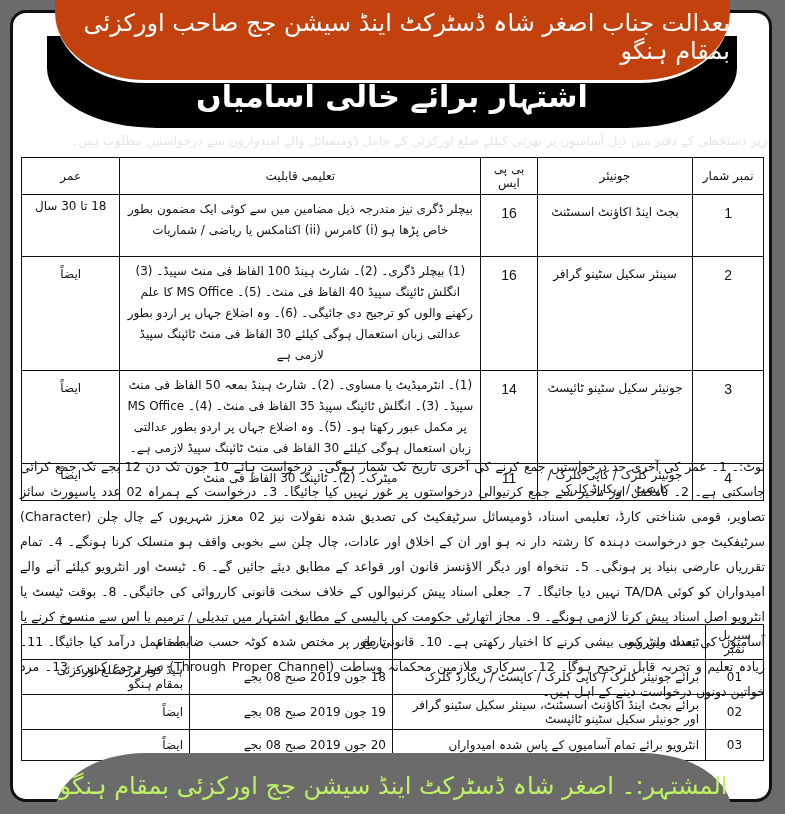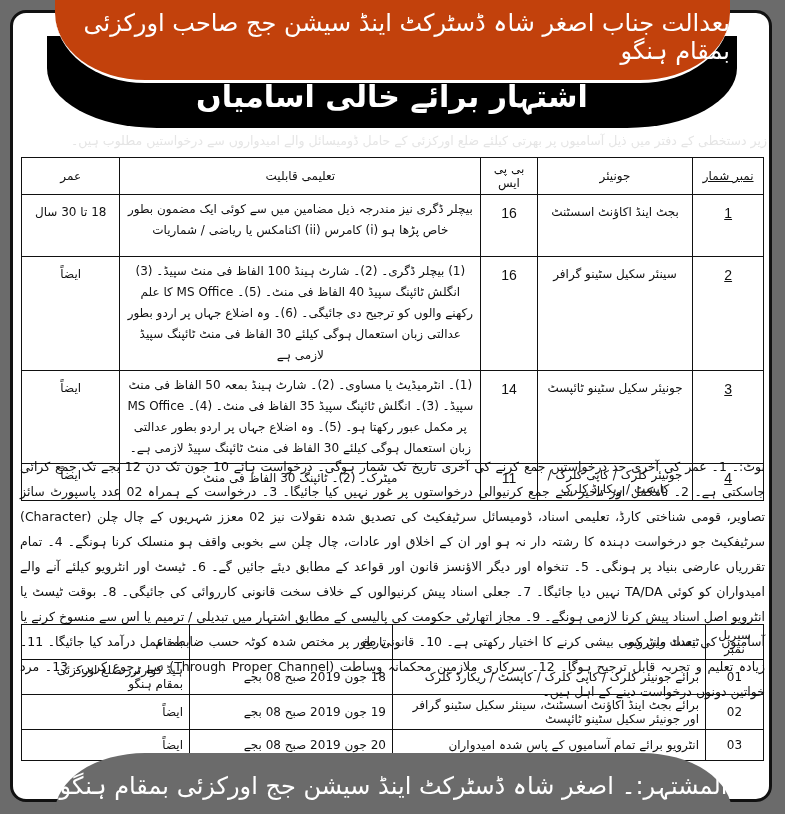--- a/index.html
+++ b/index.html
@@ -42,21 +42,21 @@
   }
   table { border-collapse:collapse; direction:rtl; }
   .posts-table {
     position:absolute; left:21px; top:157px; width:743px;
     font-size:12px; color:#111;
   }
   .posts-table td, .posts-table th {
     border:1.5px solid #111; padding:4px 6px; vertical-align:top; text-align:center;
   }
   .posts-table th { font-weight:normal; height:24px; vertical-align:middle; }
-  .c-num { width:60px;text-decoration:underline; }
+  .c-num { width:60px; }
   .c-post { width:150px; }
   .c-bps { width:45px; }
   .c-qual { width:370px; line-height:21px; }
   .c-age { width:90px; }
   .num { font-family:"Liberation Sans", sans-serif; font-size:14px; padding-top:10px !important;margin-top:26px; }
   .notes {
     position:absolute; left:20px; top:454px; width:745px;
     direction:rtl; text-align:justify; font-size:12.5px; line-height:25px; color:#111;
   }
   .schedule-table {
@@ -70,21 +70,21 @@
   .s-ser { width:45px; text-align:center; }
   .s-test { width:300px; text-align:right; }
   .s-date { width:190px; text-align:right; }
   .s-venue { text-align:right; }
   .bottom-banner {
     position:absolute; left:55px; top:753px; width:677px; height:61px;
     background:#6b6b6b;
     border-top-left-radius:90px 60px; border-top-right-radius:90px 60px;
     display:flex; align-items:center; justify-content:center; z-index:3;
   }
-  .bottom-banner-title { color:#ffffff; font-size:24px; direction:rtl; margin-top:4px; }
+  .bottom-banner-title { color:#bef264; font-size:24px; direction:rtl; margin-top:4px; }
 </style>
 </head>
 <body>
 
 <div class="page"></div>
 
 <div class="black-banner">
   <div class="black-banner-title">اشتہار برائے خالی آسامیاں</div>
 </div>
 <div class="top-banner">
@@ -100,21 +100,21 @@
     <th class="c-post">جونیئر</th>
     <th class="c-bps">بی پی ایس</th>
     <th class="c-qual">تعلیمی قابلیت</th>
     <th class="c-age">عمر</th>
   </tr>
   <tr style="height:62px">
     <td class="c-num num">1</td>
     <td class="c-post" style="padding-top:10px">بجٹ اینڈ اکاؤنٹ اسسٹنٹ</td>
     <td class="c-bps num">16</td>
     <td class="c-qual">بیچلر ڈگری نیز مندرجہ ذیل مضامین میں سے کوئی ایک مضمون بطور خاص پڑھا ہو (i) کامرس (ii) اکنامکس یا ریاضی / شماریات</td>
-    <td class="c-age" style="padding-top:10px">18 تا 30 سال</td>
+    <td class="c-age" style="padding-top:4px">18 تا 30 سال</td>
   </tr>
   <tr style="height:86px">
     <td class="c-num num">2</td>
     <td class="c-post" style="padding-top:10px">سینئر سکیل سٹینو گرافر</td>
     <td class="c-bps num">16</td>
     <td class="c-qual">(1) بیچلر ڈگری۔ (2)۔ شارٹ ہینڈ 100 الفاظ فی منٹ سپیڈ۔ (3) انگلش ٹائپنگ سپیڈ 40 الفاظ فی منٹ۔ (5)۔ MS Office کا علم رکھنے والوں کو ترجیح دی جائیگی۔ (6)۔ وہ اضلاع جہاں پر اردو بطور عدالتی زبان استعمال ہوگی کیلئے 30 الفاظ فی منٹ ٹائپنگ سپیڈ لازمی ہے</td>
     <td class="c-age" style="padding-top:10px">ایضاً</td>
   </tr>
   <tr style="height:86px">
     <td class="c-num num">3</td>

